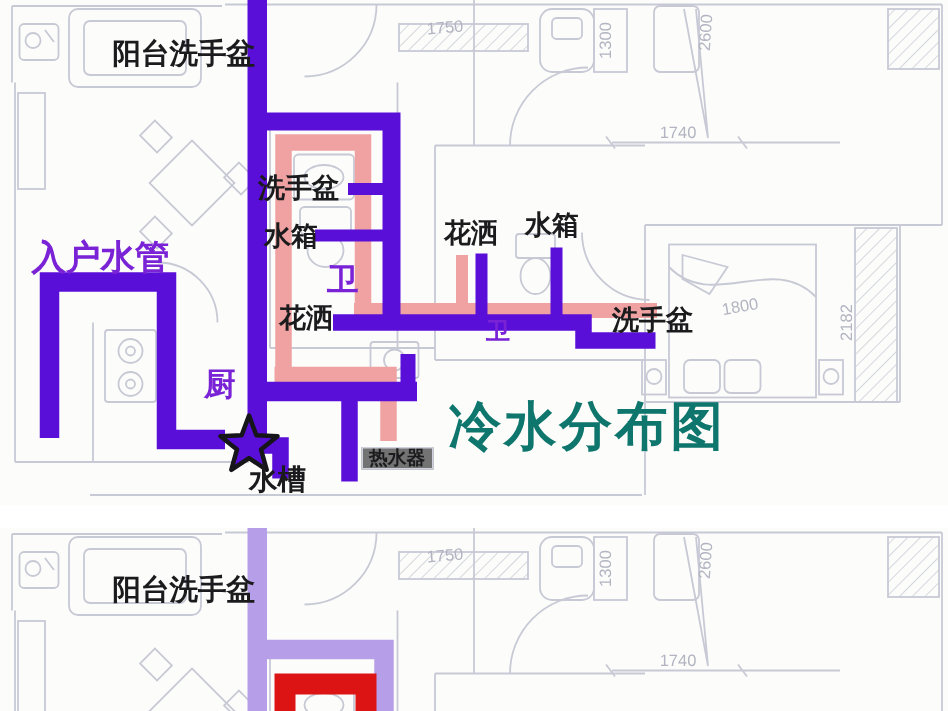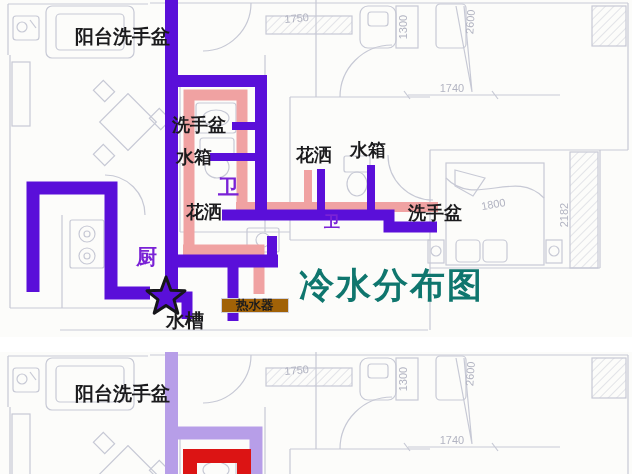--- a/index.html
+++ b/index.html
@@ -7,21 +7,21 @@
           font-family:"Liberation Sans","DejaVu Sans",sans-serif;}
   svg{position:absolute;left:0;top:0;}
   .plan path,.plan rect,.plan circle,.plan ellipse{stroke:#c7c9d5;fill:none;stroke-width:1.2;}
   .plan .hatched{fill:url(#hatch);}
   .plan text{fill:#b2b4c2;font-size:11px;font-family:"Liberation Sans","DejaVu Sans",sans-serif;text-anchor:middle;stroke:none;}
   .pipe{fill:none;stroke-linecap:butt;stroke-linejoin:miter;}
   .w14{stroke-width:14}.w13{stroke-width:13}.w12{stroke-width:12}.w11{stroke-width:11}.w10{stroke-width:10}.w8{stroke-width:8}
   .lbl{position:absolute;font-weight:bold;color:#1b1b1d;white-space:nowrap;line-height:1.05;}
   .purple{color:#7a22d6;}
   .title{color:#0f766e;letter-spacing:2px;}
-  .heaterbox{background:#a16207;border:1px solid #cfd1dc;padding:0 14px;font-weight:bold;}
+  .heaterbox{background:#737373;border:1px solid #cfd1dc;padding:0 4px;font-weight:bold;margin-left:20px;}
 </style>
 </head>
 <body>
 
 <div class="screen">
 
 <svg width="632" height="474" viewBox="0 0 632 474" xmlns="http://www.w3.org/2000/svg" xmlns:xlink="http://www.w3.org/1999/xlink">
   <defs>
     <pattern id="hatch" width="6" height="6" patternUnits="userSpaceOnUse" patternTransform="rotate(45)">
       <line x1="0" y1="0" x2="0" y2="6" stroke="#c9cbd6" stroke-width="1"></line>
@@ -128,20 +128,21 @@
   <g>
     <path class="pipe w13" d="M171.5,352 V474" stroke="#b79ee8"></path>
     <path class="pipe w13" d="M171.5,433 H256 V474" stroke="#b79ee8"></path>
   </g>
   <g>
     <path class="pipe w14" d="M190,474 V456 H244 V474" stroke="#dc1414"></path>
   </g>
 </svg>
 
 <div class="lbl" style="left:75px;top:27px;font-size:19px;">阳台洗手盆</div>
+<div class="lbl purple" style="left:21px;top:159px;font-size:23px;">入户水管</div>
 <div class="lbl" style="left:172px;top:116px;font-size:18px;">洗手盆</div>
 <div class="lbl" style="left:176px;top:148px;font-size:18px;">水箱</div>
 <div class="lbl purple" style="left:218px;top:176px;font-size:21px;">卫</div>
 <div class="lbl" style="left:186px;top:203px;font-size:18px;">花洒</div>
 <div class="lbl" style="left:296px;top:146px;font-size:18px;">花洒</div>
 <div class="lbl" style="left:350px;top:141px;font-size:18px;">水箱</div>
 <div class="lbl purple" style="left:324px;top:214px;font-size:16px;">卫</div>
 <div class="lbl" style="left:408px;top:204px;font-size:18px;">洗手盆</div>
 <div class="lbl purple" style="left:136px;top:246px;font-size:21px;">厨</div>
 <div class="lbl" style="left:166px;top:311px;font-size:19px;">水槽</div>

